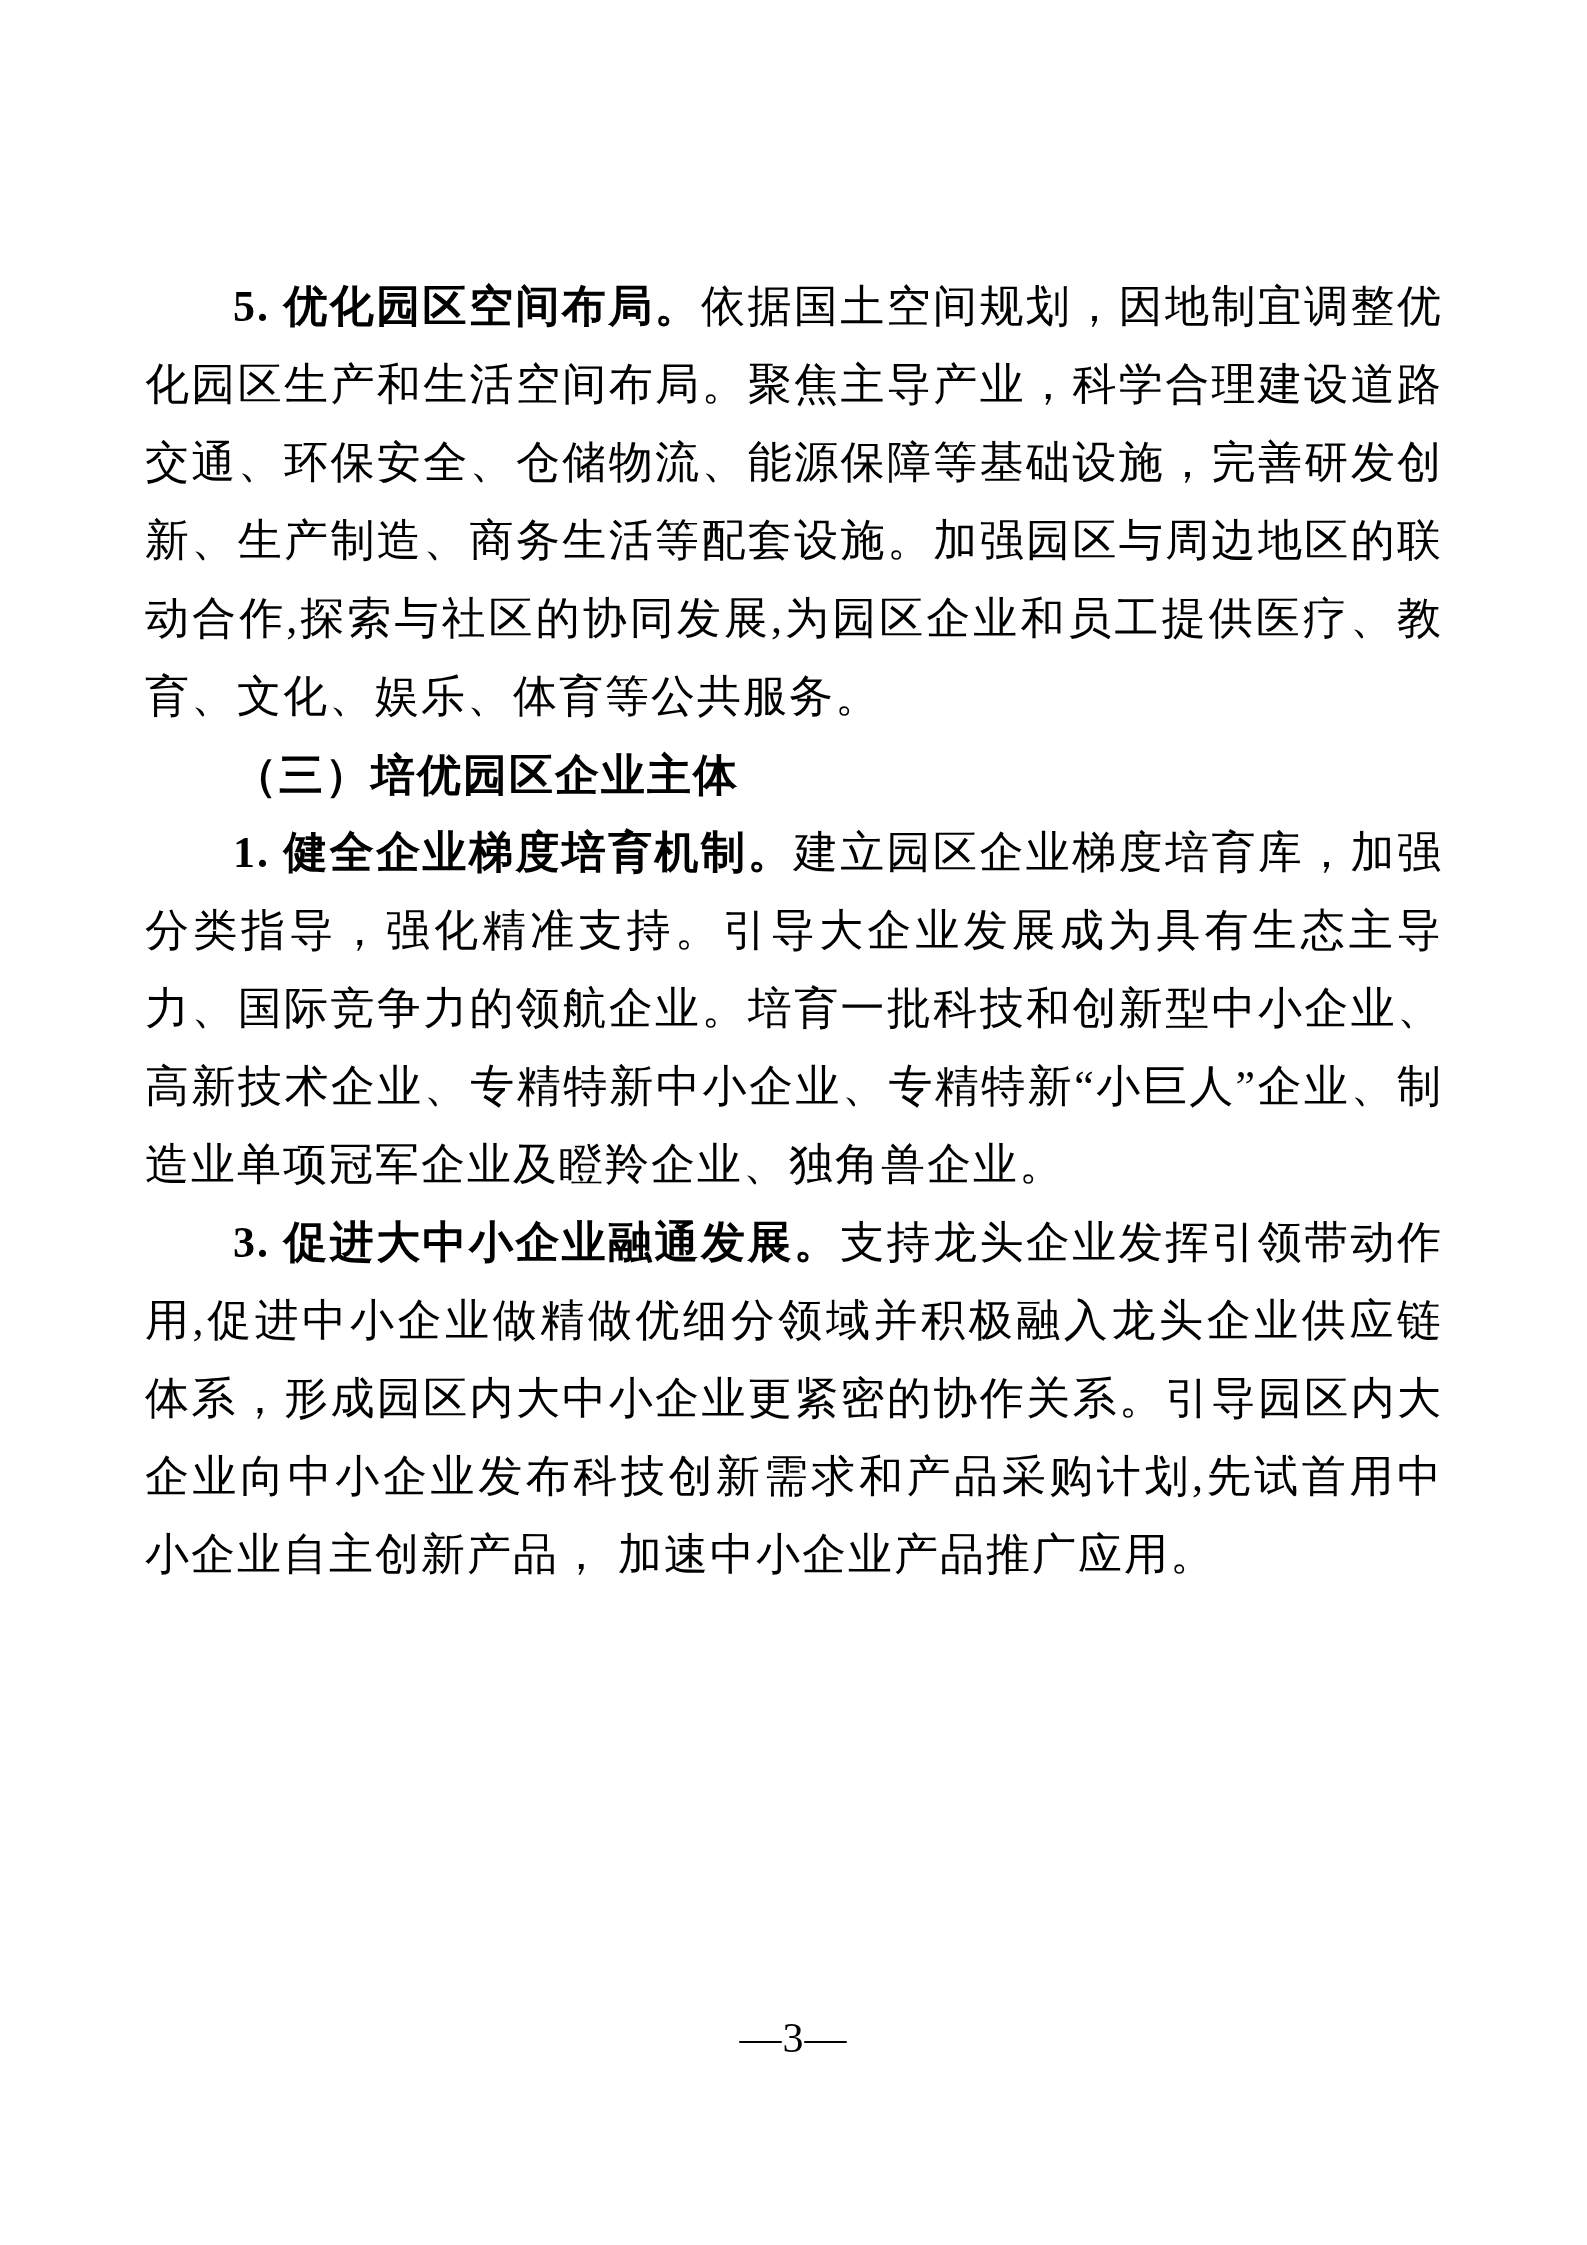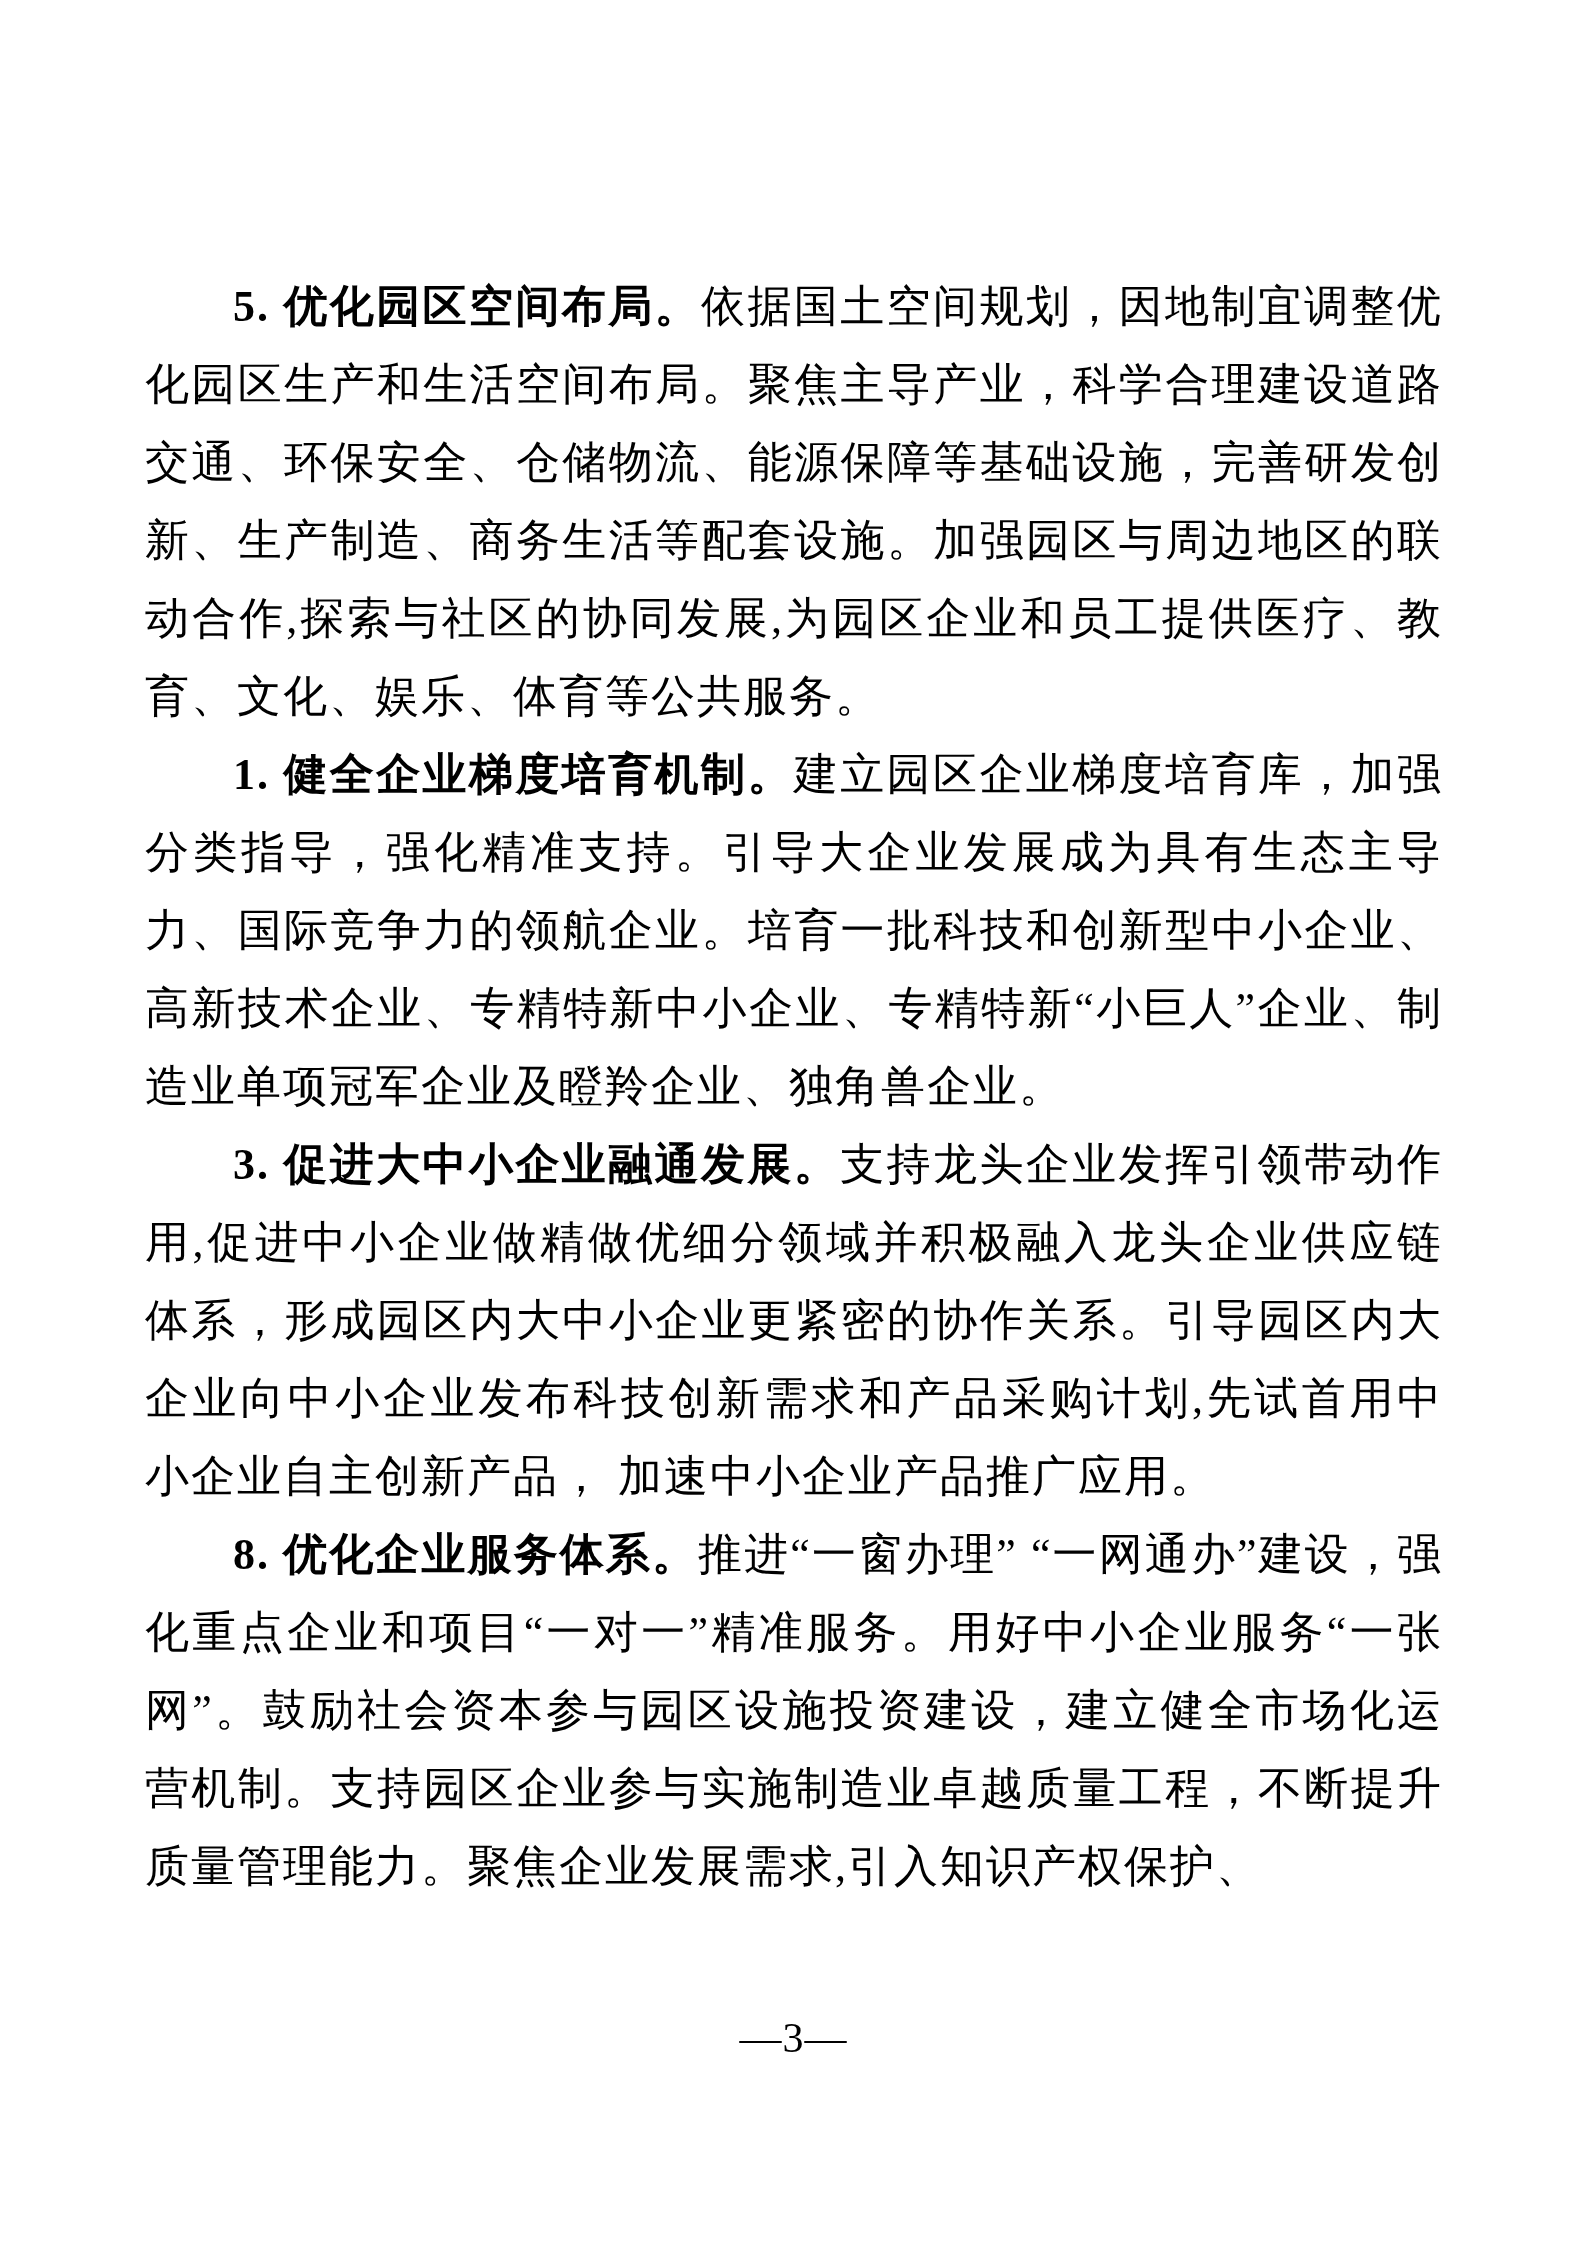--- a/index.html
+++ b/index.html
@@ -54,23 +54,23 @@
   }
 </style>
 </head>
 <body>
 
 <div class="page">
   <div class="content">
 
     <p class="para"><span class="lead">5. 优化园区空间布局。</span><span>依据国土空间规划，因地制宜调整优化园区生产和生活空间布局。聚焦主导产业，科学合理建设道路交通、环保安全、仓储物流、能源保障等基础设施，完善研发创新、生产制造、商务生活等配套设施。加强园区与周边地区的联动合作,探索与社区的协同发展,为园区企业和员工提供医疗、教育、文化、娱乐、体育等公共服务。</span></p>
 
+    <h3 class="heading">（三）培优园区企业主体</h3>
 
     <p class="para"><span class="lead">1. 健全企业梯度培育机制。</span><span>建立园区企业梯度培育库，加强分类指导，强化精准支持。引导大企业发展成为具有生态主导力、国际竞争力的领航企业。培育一批科技和创新型中小企业、高新技术企业、专精特新中小企业、专精特新“小巨人”企业、制造业单项冠军企业及瞪羚企业、独角兽企业。</span></p>
 
     <p class="para"><span class="lead">3. 促进大中小企业融通发展。</span><span>支持龙头企业发挥引领带动作用,促进中小企业做精做优细分领域并积极融入龙头企业供应链体系，形成园区内大中小企业更紧密的协作关系。引导园区内大企业向中小企业发布科技创新需求和产品采购计划,先试首用中小企业自主创新产品， 加速中小企业产品推广应用。</span></p>
 
-    <p class="para"><span class="lead">8. 优化企业服务体系。</span><span>推进“一窗办理” “一网通办”建设，强化重点企业和项目“一对一”精准服务。用好中小企业服务“一张网”。鼓励社会资本参与园区设施投资建设，建立健全市场化运营机制。支持园区企业参与实施制造业卓越质量工程，不断提升质量管理能力。聚焦企业发展需求,引入知识产权保护、</span></p>
 
   </div>
 
   <div class="footer">—3—</div>
 </div>
 
 </body></html>

